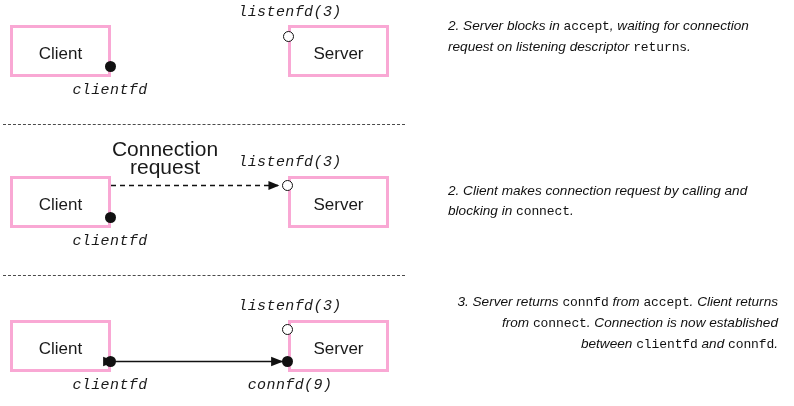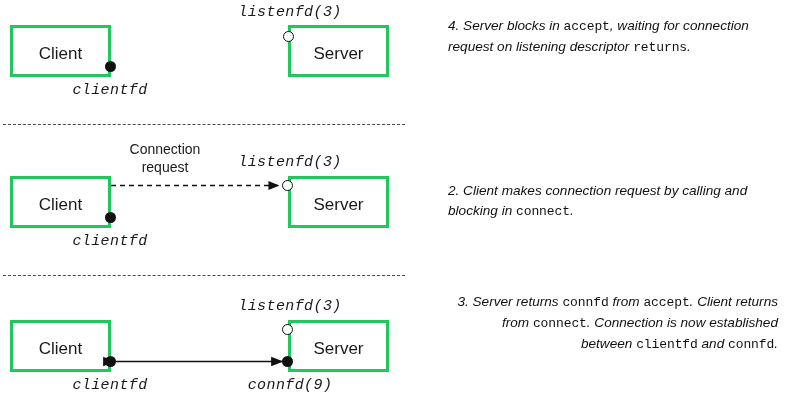--- a/index.html
+++ b/index.html
@@ -31,21 +31,21 @@
     position: absolute;
     left: 0;
     top: 0;
     width: 430px;
     height: 100%;
   }
   .box {
     position: absolute;
     box-sizing: border-box;
     background: #ffffff;
-    border: 3px solid #22c55e;
+    border: 3px solid #f9a8d4;
   }
   .box-label {
     position: absolute;
     left: 0;
     right: 0;
     text-align: center;
     font-family: "Liberation Sans", sans-serif;
     font-size: 17px;
     color: #1a1a1a;
     line-height: 1;
@@ -57,21 +57,21 @@
     font-size: 15px;
     letter-spacing: 0.4px;
     color: #1a1a1a;
     white-space: nowrap;
     text-align: center;
     font-style: italic;
   }
   .sans-label {
     position: absolute;
     font-family: "Liberation Sans", sans-serif;
-    font-size: 14px;
+    font-size: 21px;
     color: #1a1a1a;
     white-space: nowrap;
     text-align: center;
     line-height: 18px;
   }
   .dot {
     position: absolute;
     width: 11px;
     height: 11px;
     border-radius: 50%;
@@ -131,21 +131,21 @@
       <div class="mono-label" style="left:45px;top:82px;width:130px;">clientfd</div>
 
       <div class="box" style="left:288px;top:25px;width:101px;height:52px;">
         <div class="box-label" style="top:17px;">Server</div>
       </div>
       <div class="circle" style="left:283px;top:31px;"></div>
 
     </div>
 
     <div class="textblock" style="left:448px;top:16px;">
-      <span><span>4. Server blocks in </span><span class="code">accept</span><span>, waiting for connection request on listening descriptor </span><span class="code">returns</span><span>.</span></span>
+      <span><span>2. Server blocks in </span><span class="code">accept</span><span>, waiting for connection request on listening descriptor </span><span class="code">returns</span><span>.</span></span>
     </div>
   </div>
 
   <div class="divider" style="left:3px;top:124px;width:402px;"></div>
 
   <div class="panel" style="top:125px;height:150px;">
     <div class="diagram">
 
       <div class="sans-label" style="left:100px;top:15px;width:130px;">
         <span>Connection</span><br>

